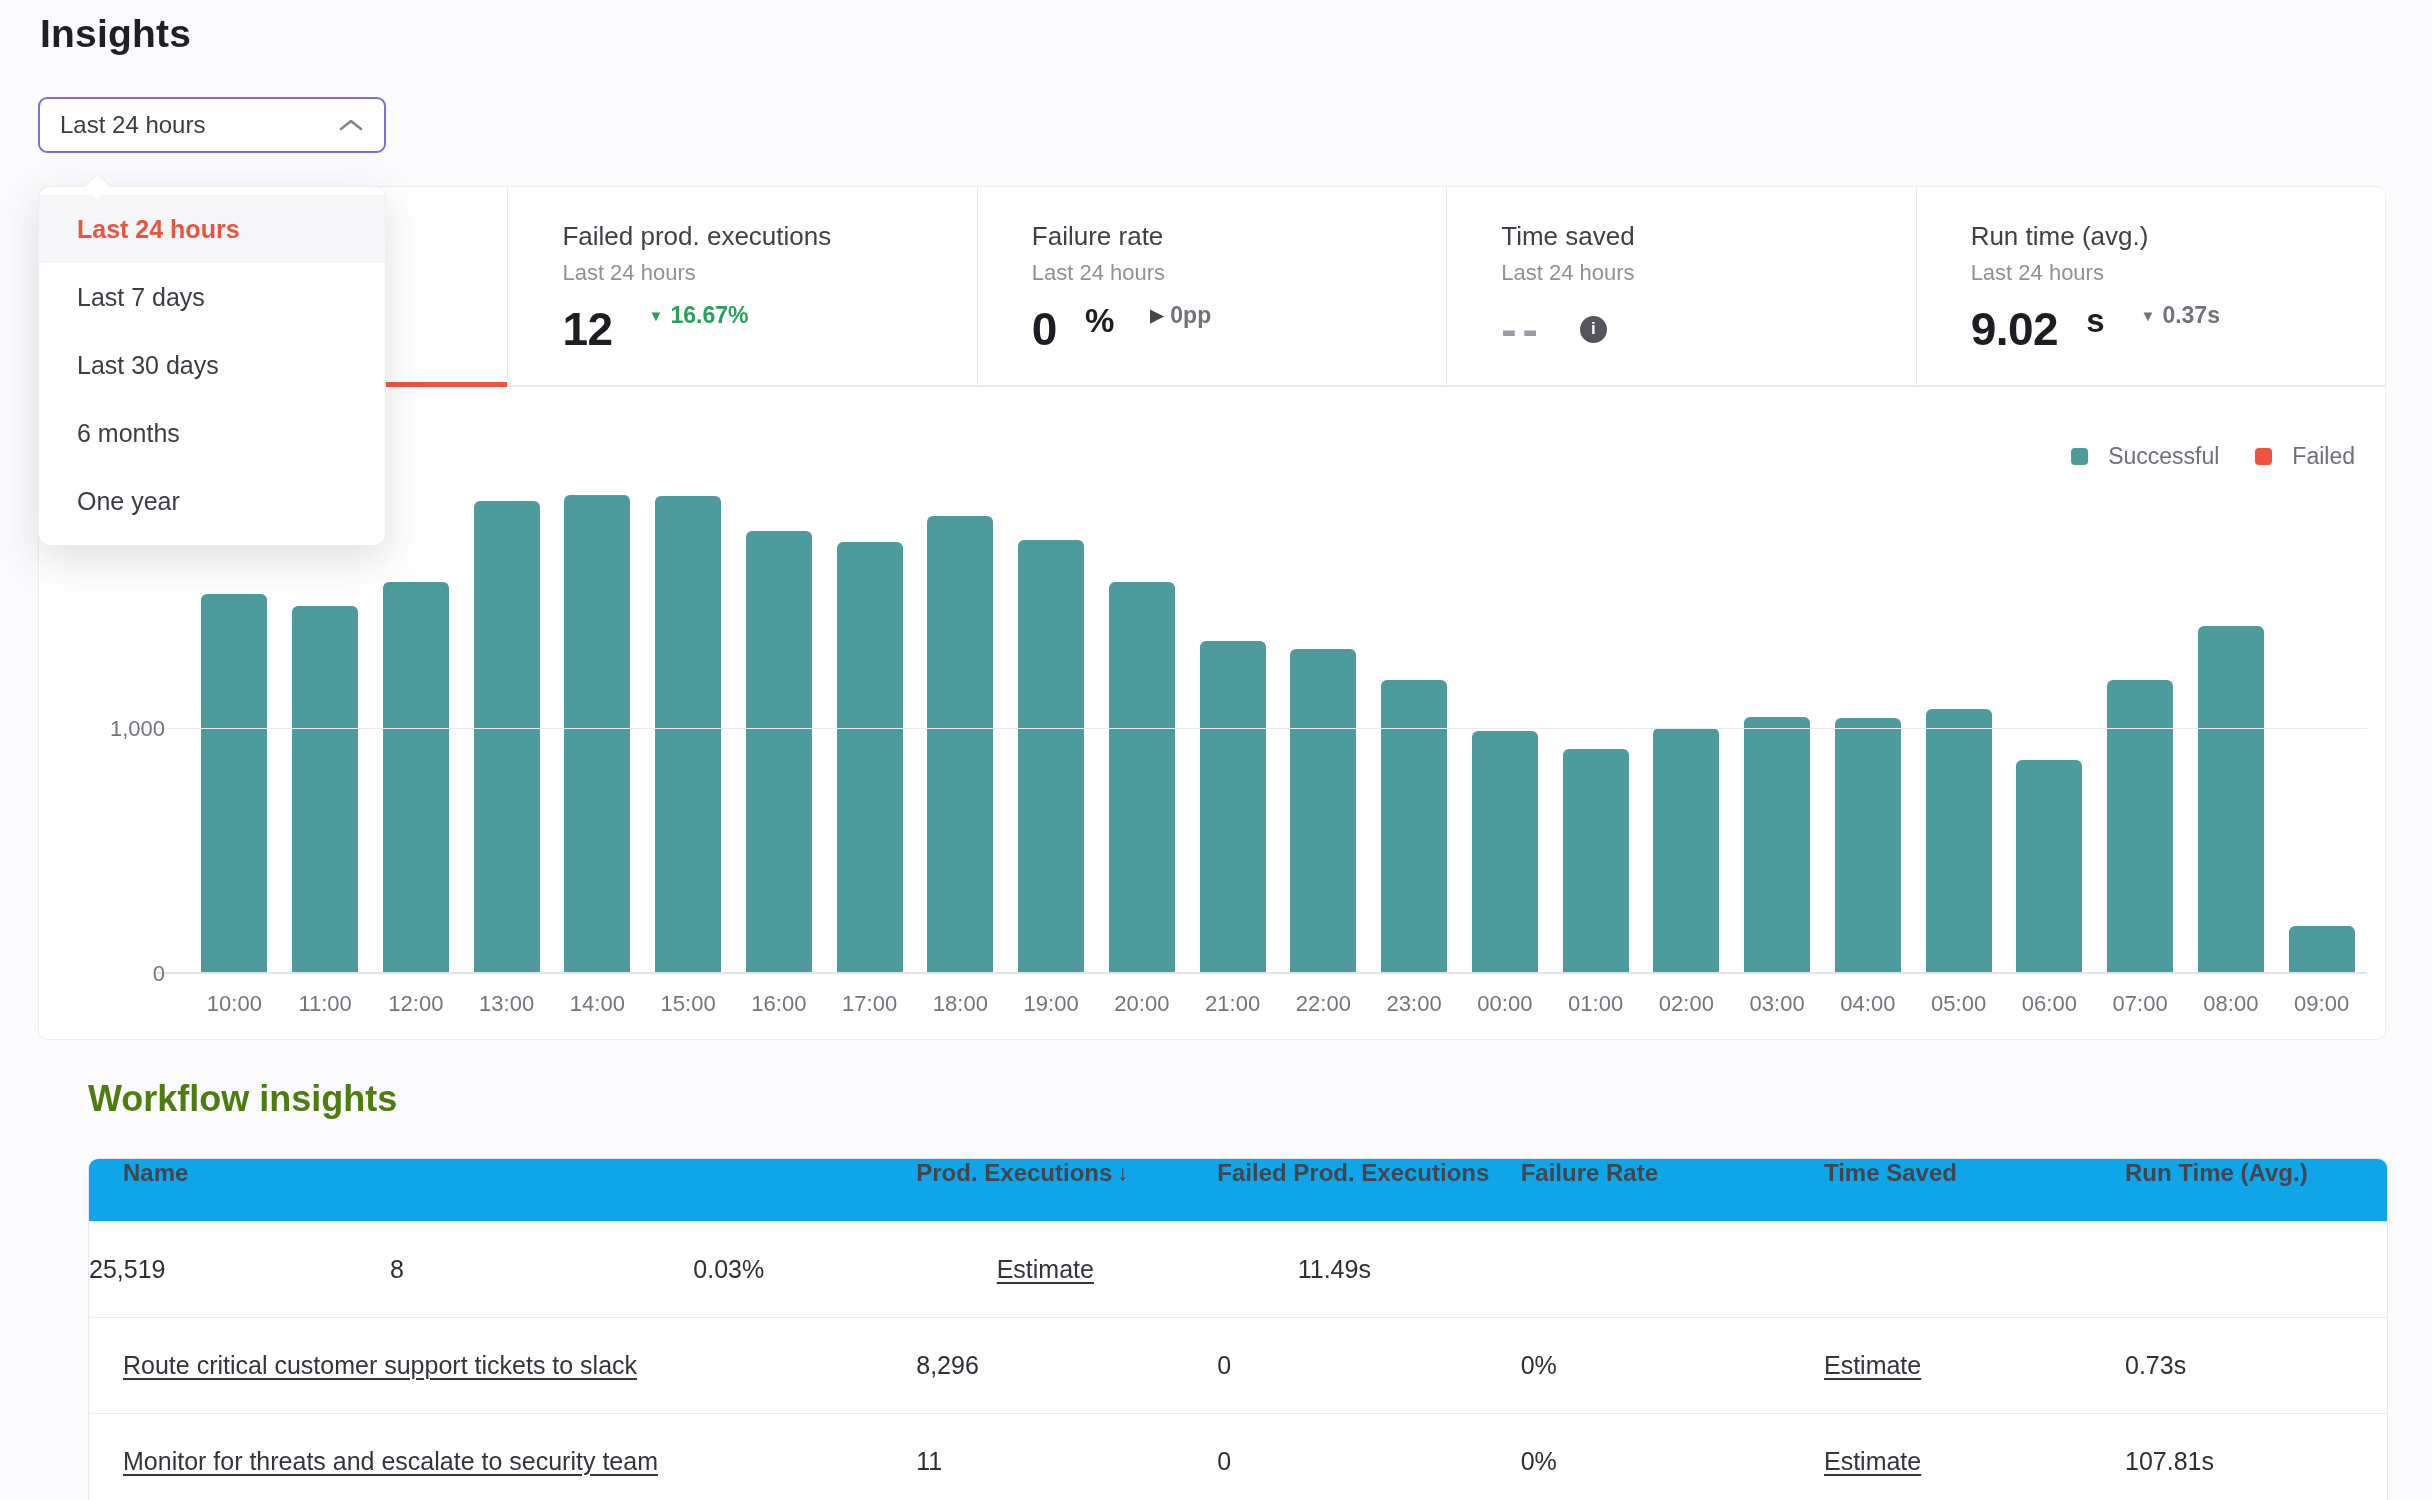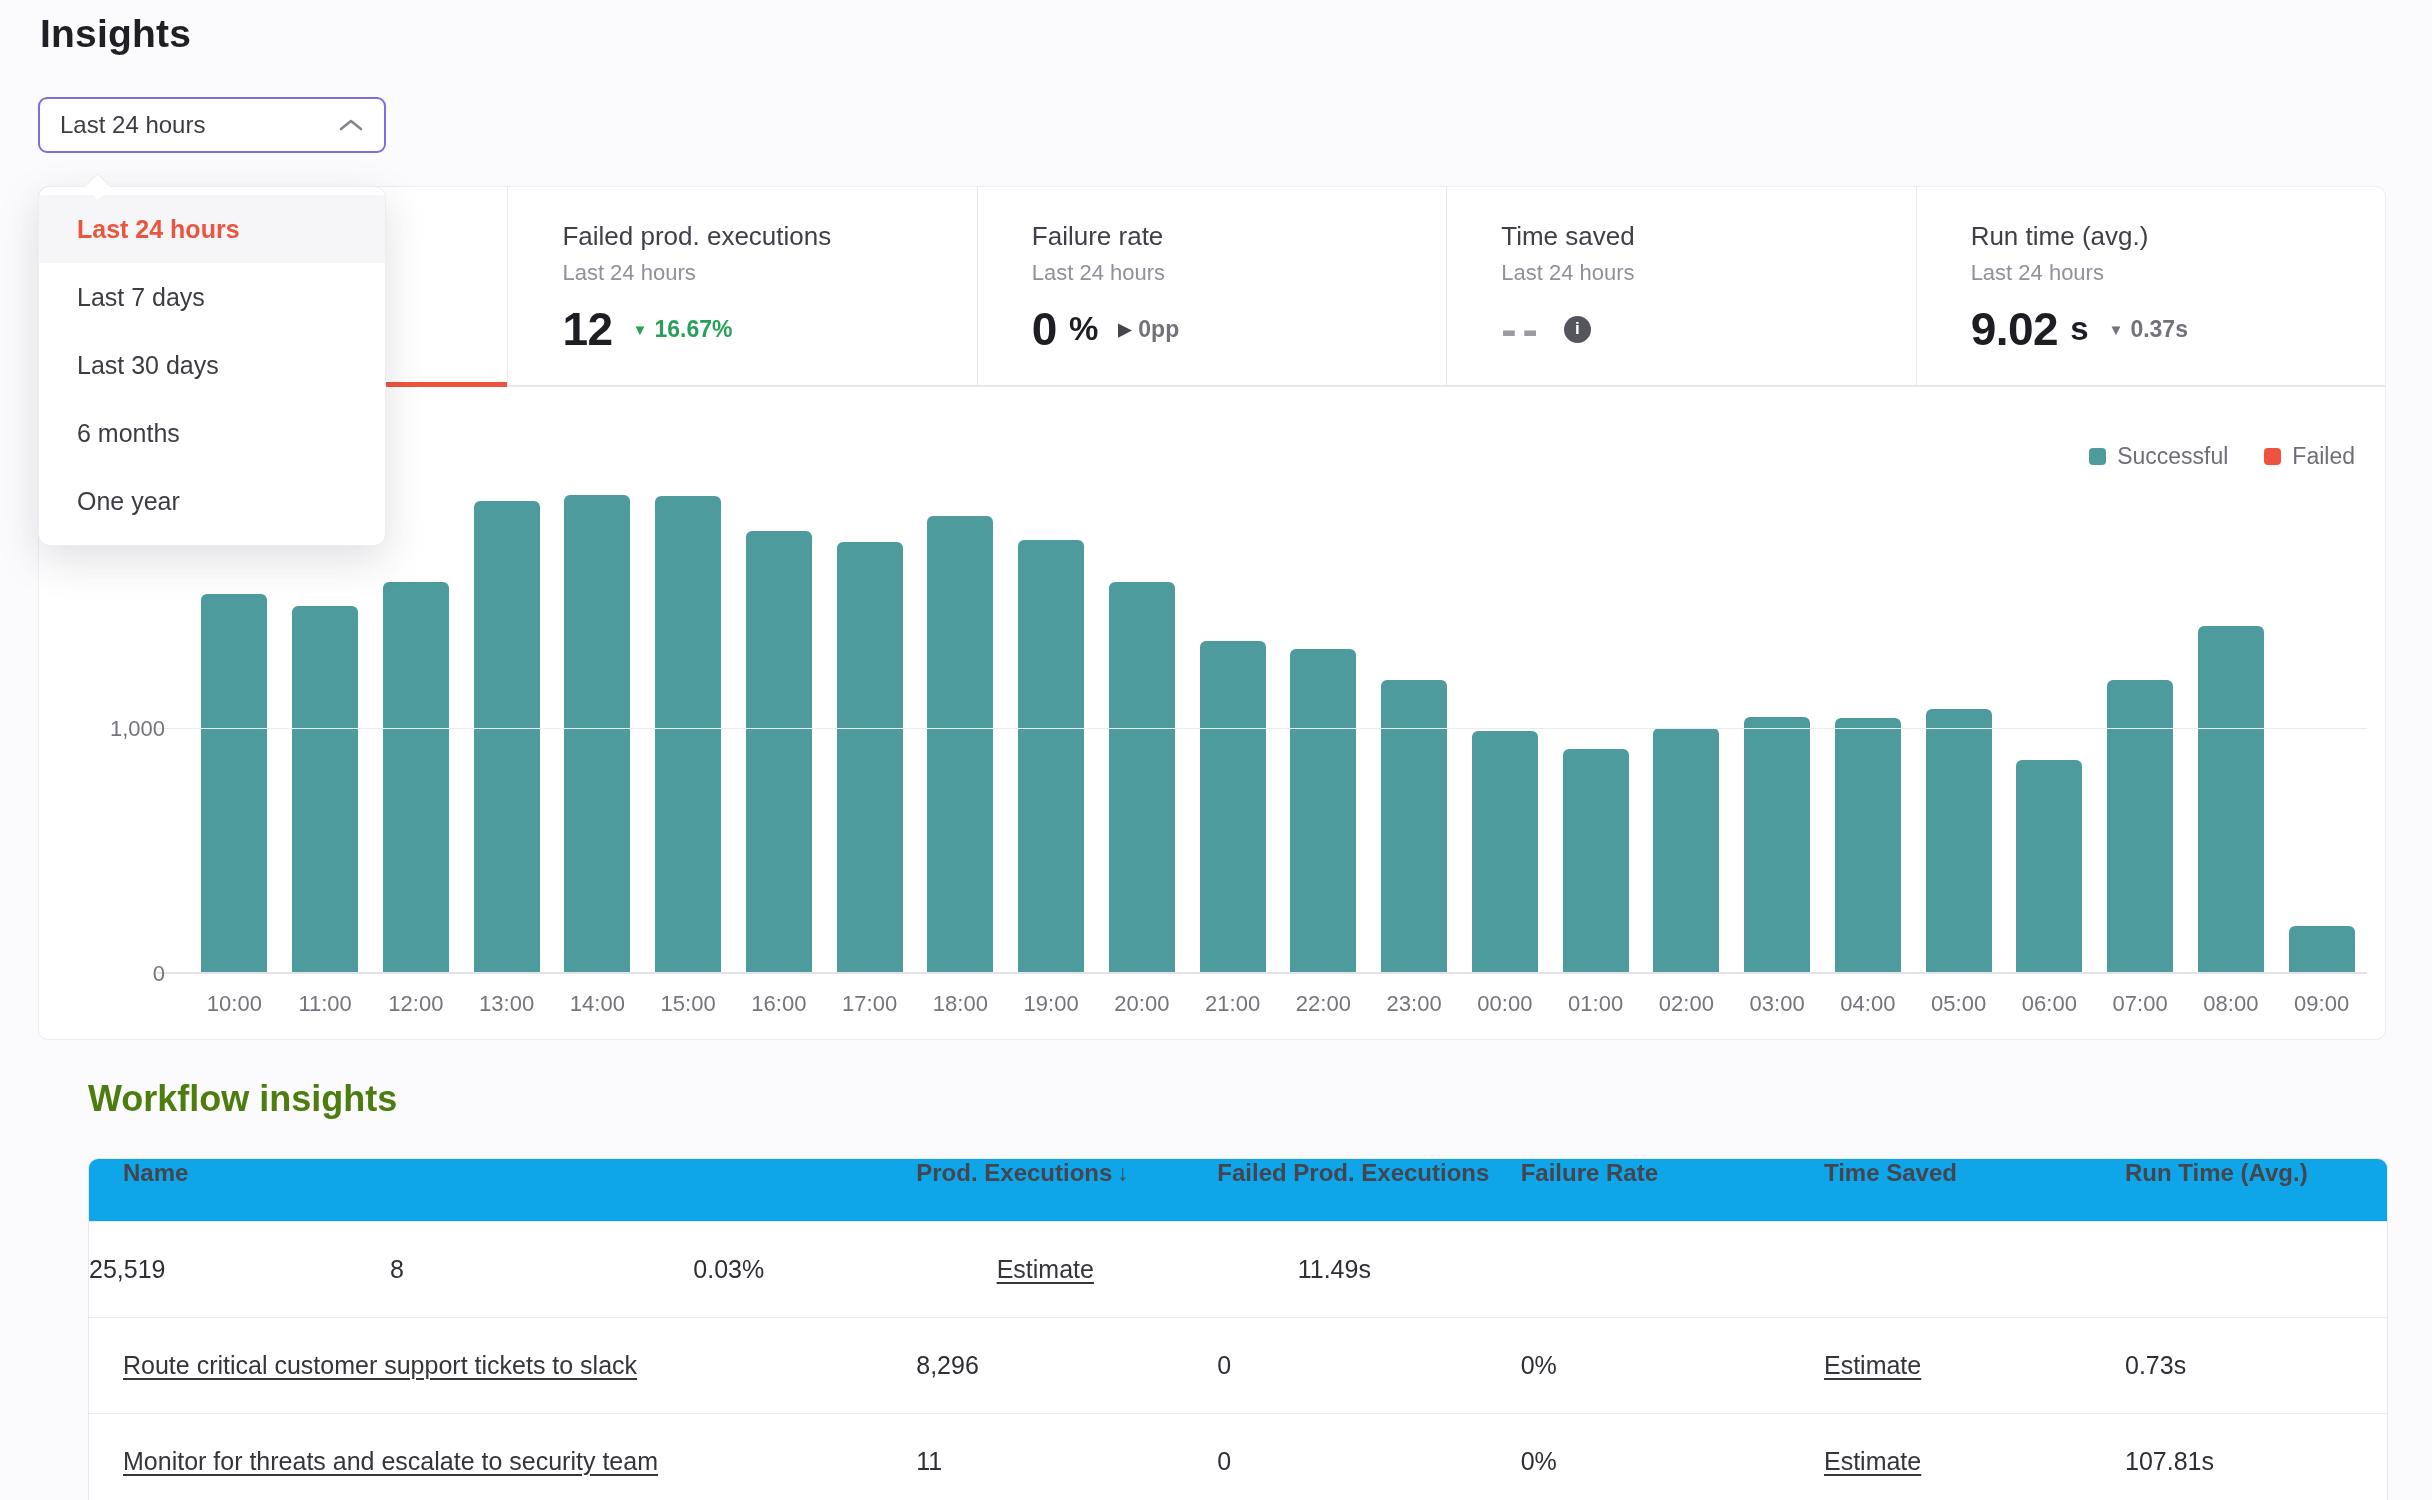--- a/index.html
+++ b/index.html
@@ -43,38 +43,38 @@
   
   .main-panel {
     position:absolute; left:38px; top:186px; width:2348px; height:854px;
     background:#fff; border:1px solid #ededf2; border-radius:10px;
   }
   .kpi-row { display:flex; height:200px; border-bottom:2px solid #e7e7ec; }
   .kpi-card { flex:1; position:relative; padding:34px 0 0 54px; border-left:1px solid #e7e7ec; cursor:pointer; }
   .kpi-card:first-child { border-left:none; }
   .kpi-label { font-size:26px; color:#3f3f48; }
   .kpi-sub { font-size:22px; color:#90909a; margin-top:8px; }
-  .kpi-value-row { margin-top:16px; display:flex; align-items:center; gap:20px; }
+  .kpi-value-row { margin-top:16px; display:flex; align-items:flex-start; gap:36px; }
   .kpi-value { font-size:46px; font-weight:700; color:#1d1d23; letter-spacing:-.5px; }
   .kpi-value.muted { color:#9a9aa3; letter-spacing:6px; }
   .kpi-unit { font-size:33px; font-weight:700; color:#1d1d23; margin-left:-8px; }
   .delta { display:flex; align-items:center; gap:7px; font-size:23px; font-weight:600; }
   .delta.green { color:#28a05c; }
   .delta.gray  { color:#72727b; }
   .delta-icon { font-size:15px; line-height:1; }
   .delta-icon.right { font-size:17px; color:#45454c; }
   .info-icon {
     width:27px; height:27px; border-radius:50%; background:#55555e; color:#fff;
     font-size:17px; font-weight:700; display:flex; align-items:center; justify-content:center;
     align-self:center; cursor:pointer;
   }
   .active-underline { position:absolute; left:-1px; right:0; bottom:-2px; height:5px; background:#ee5340; }
   
   .legend { position:absolute; top:256px; right:30px; display:flex; gap:36px; align-items:center; }
-  .legend-item { display:flex; align-items:center; gap:11px; font-size:23px; color:#6e6e78; cursor:pointer; }
+  .legend-item { display:flex; align-items:center; gap:20px; font-size:23px; color:#6e6e78; cursor:pointer; }
   .legend-swatch { width:17px; height:17px; border-radius:4px; }
   .plot { position:absolute; left:150px; top:297px; width:2178px; height:490px; }
   .gridline { position:absolute; left:-32px; right:0; height:1px; background:#eaeaef; }
   .gridline.baseline { height:2px; background:#e2e2e8; }
   .y-label { position:absolute; right:calc(100% + 24px); transform:translateY(50%); font-size:22px; color:#74747d; white-space:nowrap; }
   .bars { position:absolute; left:0; bottom:0; width:100%; height:100%; display:flex; align-items:flex-end; }
   .bar-col { width:90.75px; height:100%; display:flex; justify-content:center; align-items:flex-end; }
   .bar { width:66px; background:#4e9b9d; border-radius:6px 6px 0 0; }
   .x-labels { position:absolute; left:150px; top:804px; width:2178px; display:flex; }
   .x-label { width:90.75px; text-align:center; font-size:22px; color:#74747d; }

